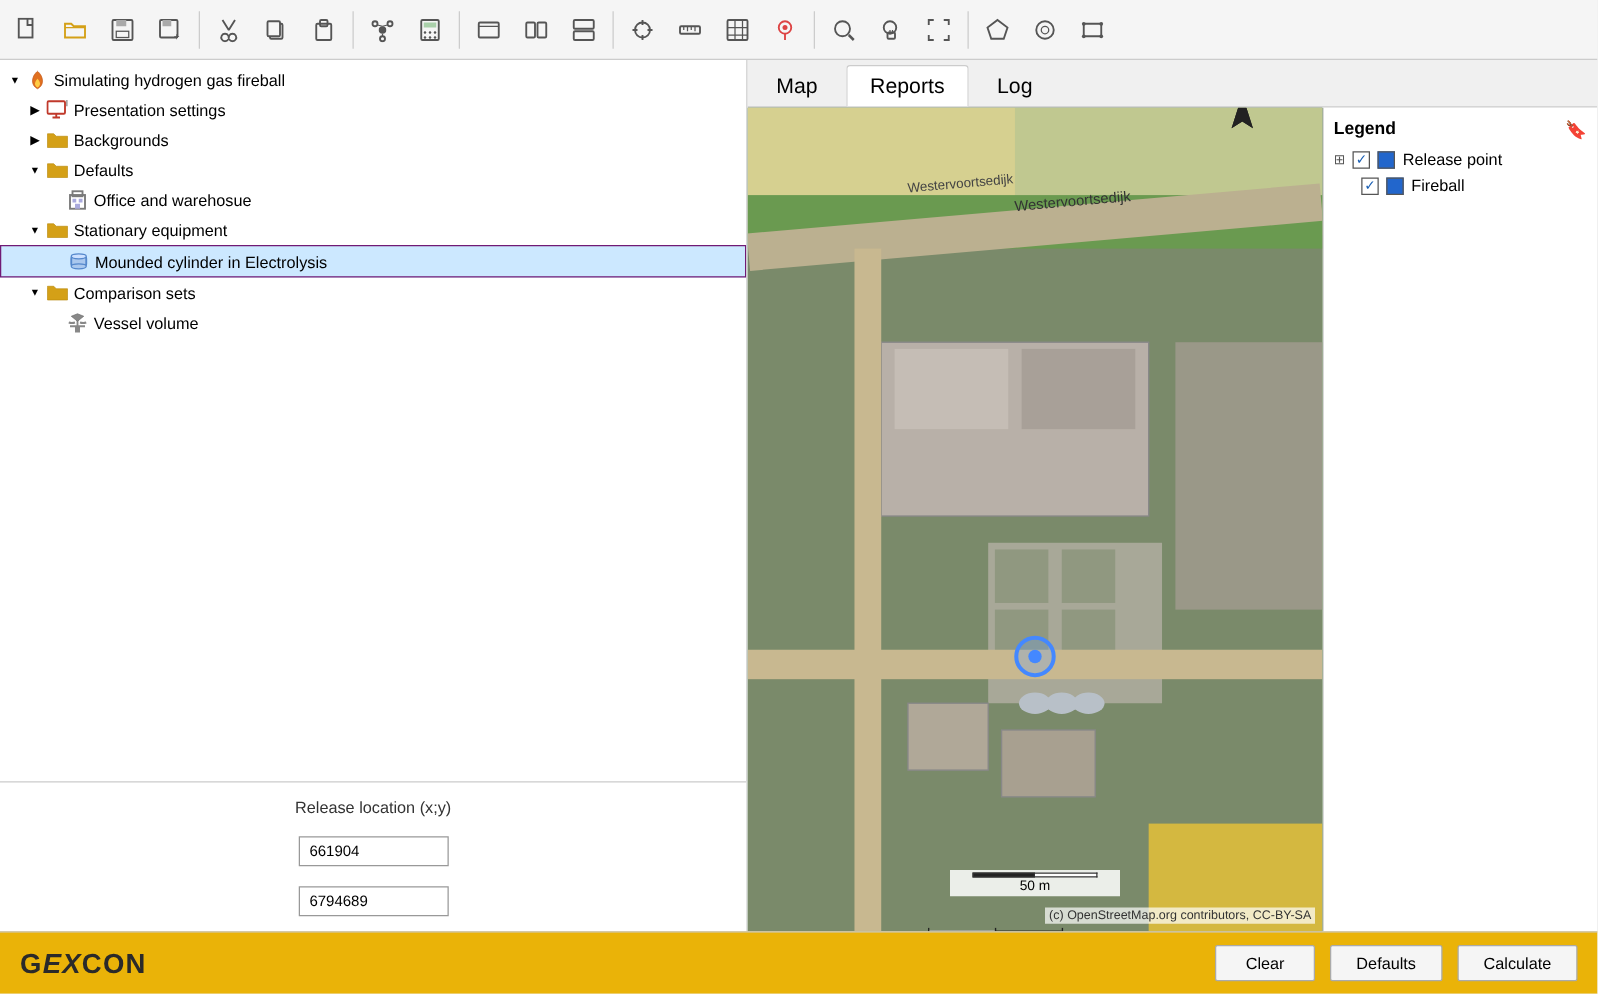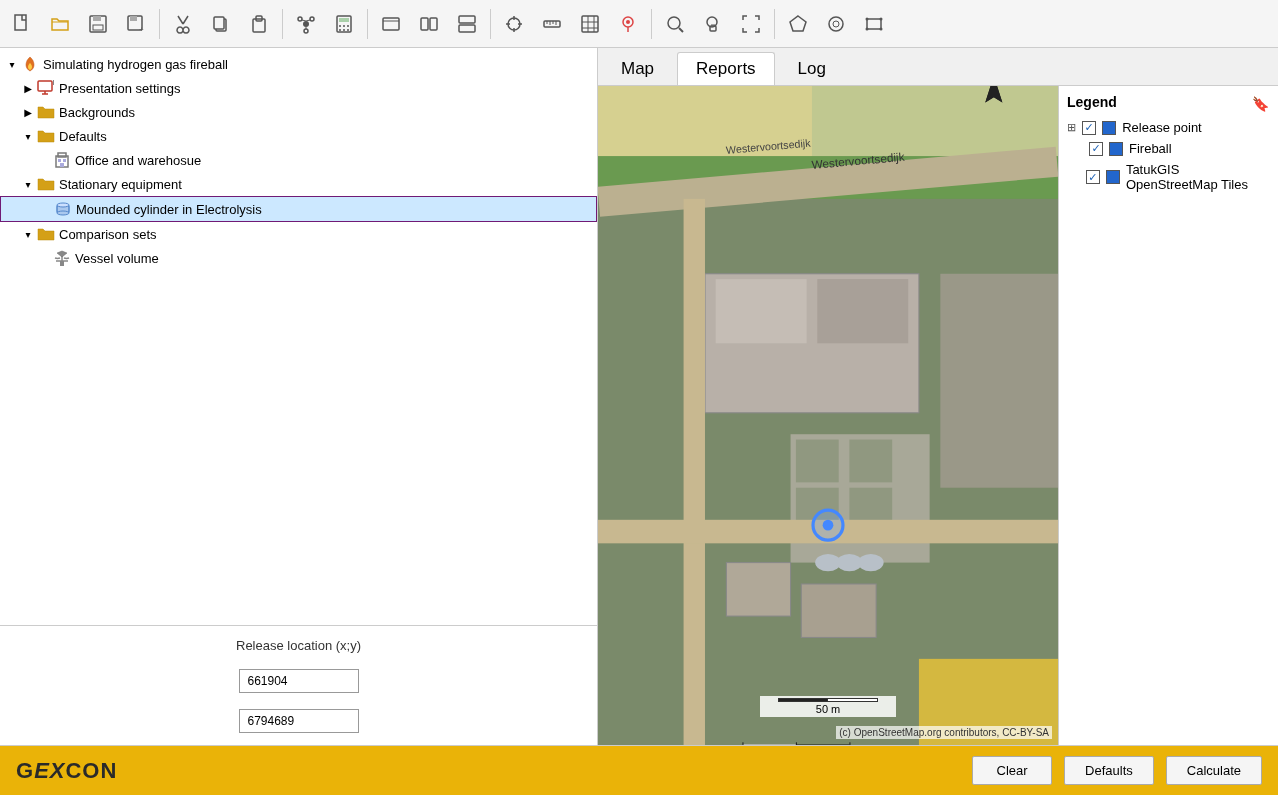--- a/index.html
+++ b/index.html
@@ -490,26 +490,20 @@
           <span>Release point</span>
         </div>
 
         <div class="legend-item">
           <span style="width:16px;display:inline-block;"></span>
           <span class="legend-cb checked"></span>
           <span style="width:14px;height:14px;display:inline-block;background:#2266cc;flex-shrink:0;border:1px solid #555;"></span>
           <span>Fireball</span>
         </div>
 
-        <div class="legend-item">
-          <span style="width:16px;display:inline-block;"></span>
-          <span class="legend-cb checked"></span>
-          <span style="width:14px;height:14px;display:inline-block;background:#2266cc;flex-shrink:0;border:1px solid #555;"></span>
-          <span>TatukGIS OpenStreetMap Tiles</span>
-        </div>
 
       </div>
     </div>
   </div>
 </div>
 
 <div class="action-bar">
   <span class="gexcon-logo">
     G<span class="ex">EX</span>CON
   </span>

